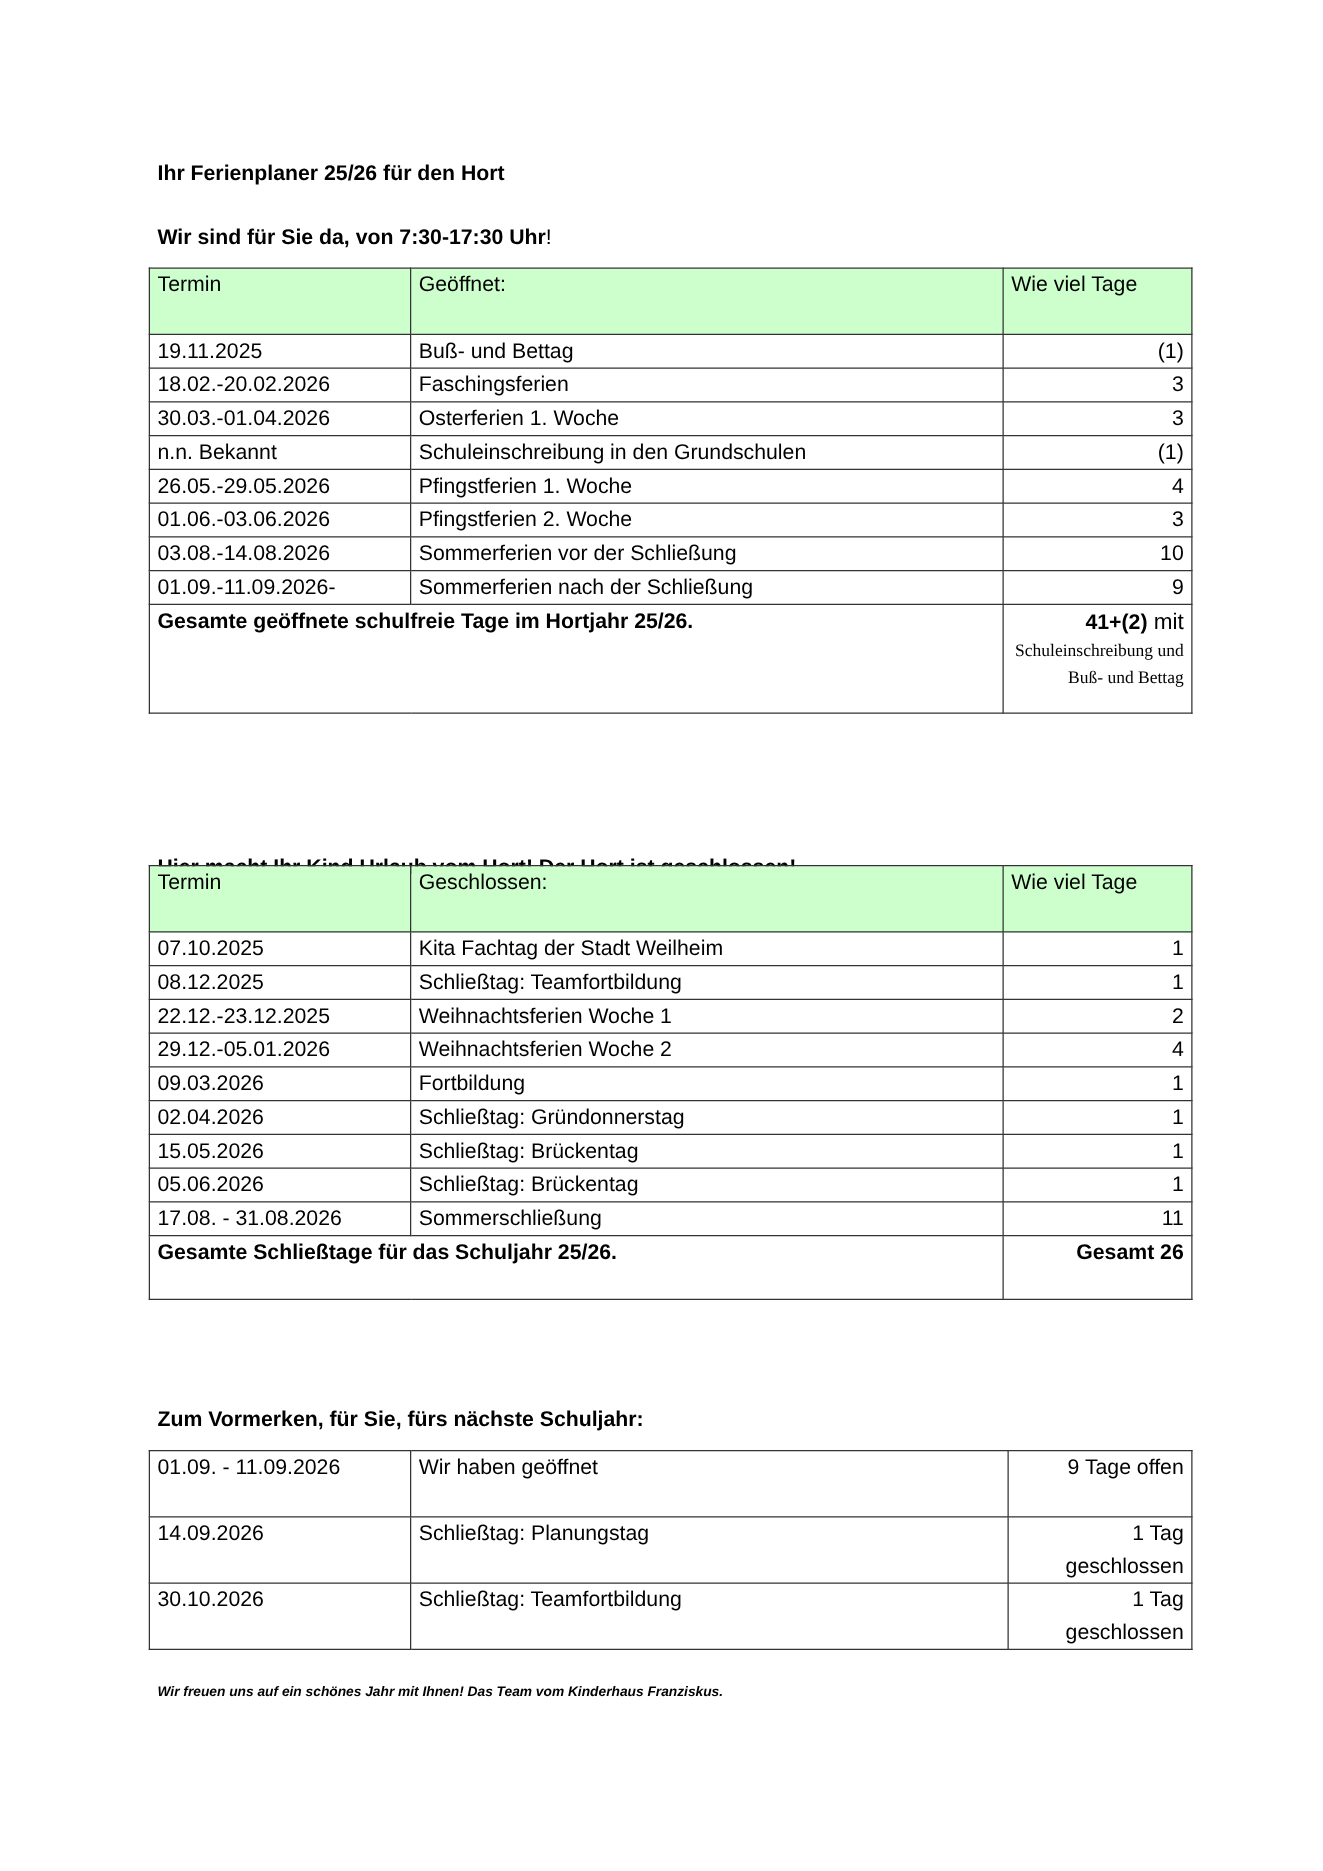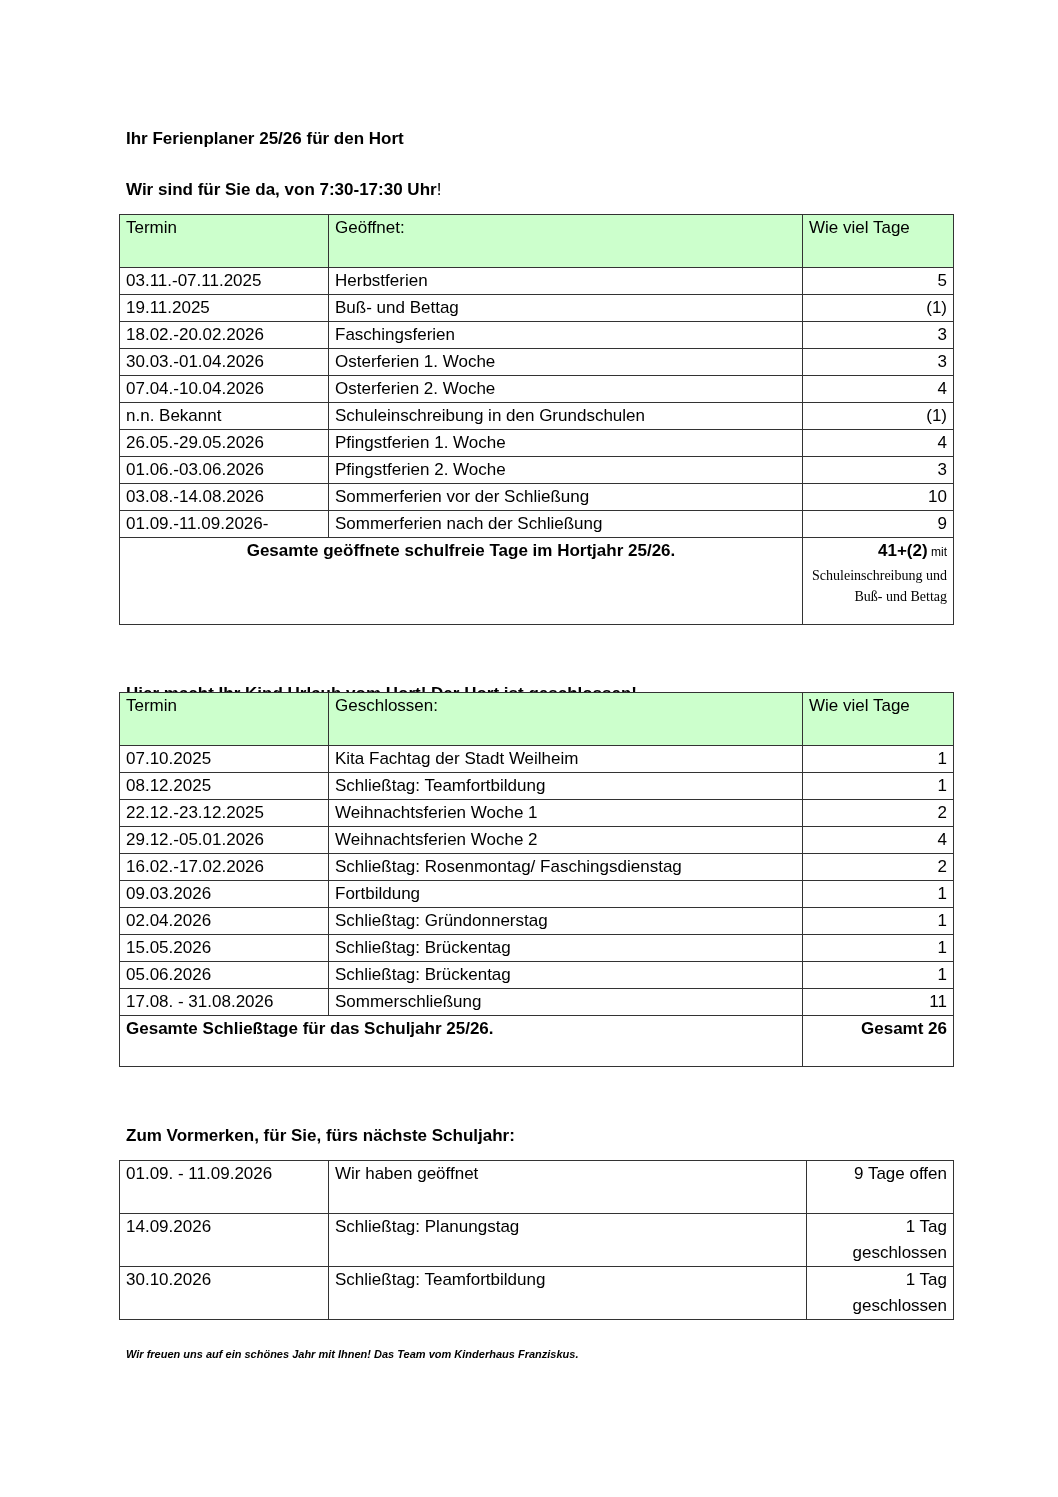--- a/index.html
+++ b/index.html
@@ -34,43 +34,33 @@
 <table style="top:214px;">
   <thead>
     <tr>
       <td class="c1">Termin</td>
       <td>Geöffnet:</td>
       <td class="c3" style="text-align:left">Wie viel Tage</td>
     </tr>
   </thead>
   <tbody>
     <tr class="row">
-        <td class="c1">03.11.-07.11.2025</td>
-        <td>Herbstferien</td>
-        <td class="c3">5</td>
-      </tr>
-    <tr class="row">
         <td class="c1">19.11.2025</td>
         <td>Buß- und Bettag</td>
         <td class="c3">(1)</td>
       </tr>
     <tr class="row">
         <td class="c1">18.02.-20.02.2026</td>
         <td>Faschingsferien</td>
         <td class="c3">3</td>
       </tr>
     <tr class="row">
         <td class="c1">30.03.-01.04.2026</td>
         <td>Osterferien 1. Woche</td>
         <td class="c3">3</td>
-      </tr>
-    <tr class="row">
-        <td class="c1">07.04.-10.04.2026</td>
-        <td>Osterferien 2. Woche</td>
-        <td class="c3">4</td>
       </tr>
     <tr class="row">
         <td class="c1">n.n. Bekannt</td>
         <td>Schuleinschreibung in den Grundschulen</td>
         <td class="c3">(1)</td>
       </tr>
     <tr class="row">
         <td class="c1">26.05.-29.05.2026</td>
         <td>Pfingstferien 1. Woche</td>
         <td class="c3">4</td>
@@ -84,23 +74,23 @@
         <td class="c1">03.08.-14.08.2026</td>
         <td>Sommerferien vor der Schließung</td>
         <td class="c3">10</td>
       </tr>
     <tr class="row">
         <td class="c1">01.09.-11.09.2026-</td>
         <td>Sommerferien nach der Schließung</td>
         <td class="c3">9</td>
       </tr>
     <tr>
-      <td colspan="2" class="total" style="height:86px;text-align:center;">Gesamte geöffnete schulfreie Tage im Hortjahr 25/26.</td>
+      <td colspan="2" class="total" style="height:86px;">Gesamte geöffnete schulfreie Tage im Hortjahr 25/26.</td>
       <td class="c3">
-        <span class="bold">41+(2)</span><span style="font-size:12px"> mit</span>
+        <span class="bold">41+(2)</span><span style="font-size:18px"> mit</span>
         <span class="small">Schuleinschreibung und Buß- und Bettag</span>
       </td>
     </tr>
   </tbody>
 </table>
 
 <h2 class="h" style="top:684px;">Hier macht Ihr Kind Urlaub vom Hort! Der Hort ist geschlossen!</h2>
 
 <table style="top:692px;">
   <thead>
@@ -123,25 +113,20 @@
       </tr>
     <tr class="row">
         <td class="c1">22.12.-23.12.2025</td>
         <td>Weihnachtsferien Woche 1</td>
         <td class="c3">2</td>
       </tr>
     <tr class="row">
         <td class="c1">29.12.-05.01.2026</td>
         <td>Weihnachtsferien Woche 2</td>
         <td class="c3">4</td>
-      </tr>
-    <tr class="row">
-        <td class="c1">16.02.-17.02.2026</td>
-        <td>Schließtag: Rosenmontag/ Faschingsdienstag</td>
-        <td class="c3">2</td>
       </tr>
     <tr class="row">
         <td class="c1">09.03.2026</td>
         <td>Fortbildung</td>
         <td class="c3">1</td>
       </tr>
     <tr class="row">
         <td class="c1">02.04.2026</td>
         <td>Schließtag: Gründonnerstag</td>
         <td class="c3">1</td>

